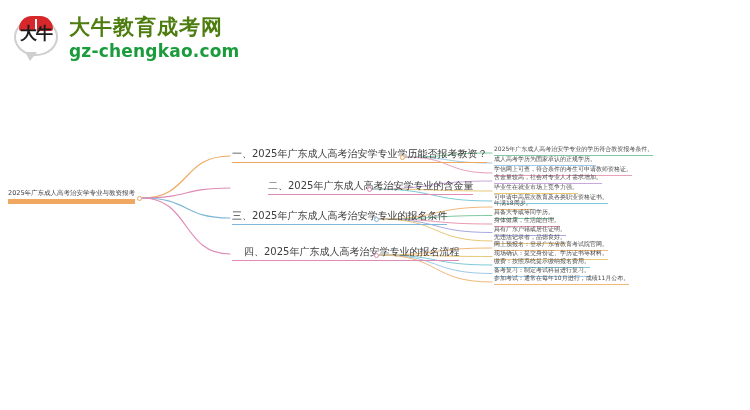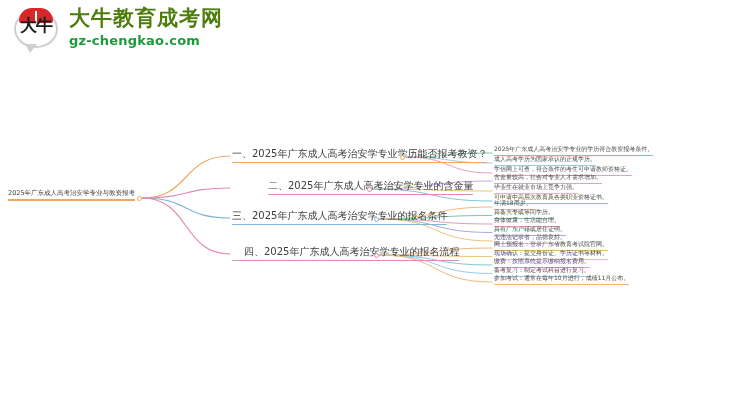--- a/index.html
+++ b/index.html
@@ -16,21 +16,21 @@
   }
 
   
   .logo-area {
     position: absolute;
     left: 14px;
     top: 8px;
     width: 230px;
     height: 52px;
     display: flex;
-    align-items: flex-start;
+    align-items: flex-end;
     gap: 9px;
   }
   .logo-mark {
     position: relative;
     width: 46px;
     height: 44px;
     flex: 0 0 auto;
   }
   .logo-bubble {
     position: absolute;
@@ -88,21 +88,21 @@
   }
   .logo-title {
     font-size: 21px;
     font-weight: bold;
     color: #4d7c0f;
     letter-spacing: 1px;
     font-family: "DejaVu Sans", sans-serif;
   }
   .logo-sub {
     margin-top: 5px;
-    font-size: 13px;
+    font-size: 17px;
     font-weight: bold;
     color: #1a9c3c;
     letter-spacing: 0.2px;
     font-family: "DejaVu Sans", sans-serif;
   }
 
   
   #mindmap-svg {
     position: absolute;
     left: 0;
@@ -113,21 +113,21 @@
   .node {
     position: absolute;
     font-family: "DejaVu Sans", "Liberation Sans", sans-serif;
     white-space: nowrap;
     box-sizing: border-box;
   }
   .node-root {
     font-size: 6.5px;
     color: #3d3d3d;
     padding-bottom: 1px;
-    border-bottom: 2px solid #7f1d1d;
+    border-bottom: 5px solid #7f1d1d;
   }
   .node-branch {
     font-size: 10px;
     color: #3d3d3d;
     padding-bottom: 1px;
     border-bottom-width: 1px;
     border-bottom-style: solid;
   }
   .node-leaf {
     font-size: 6px;

